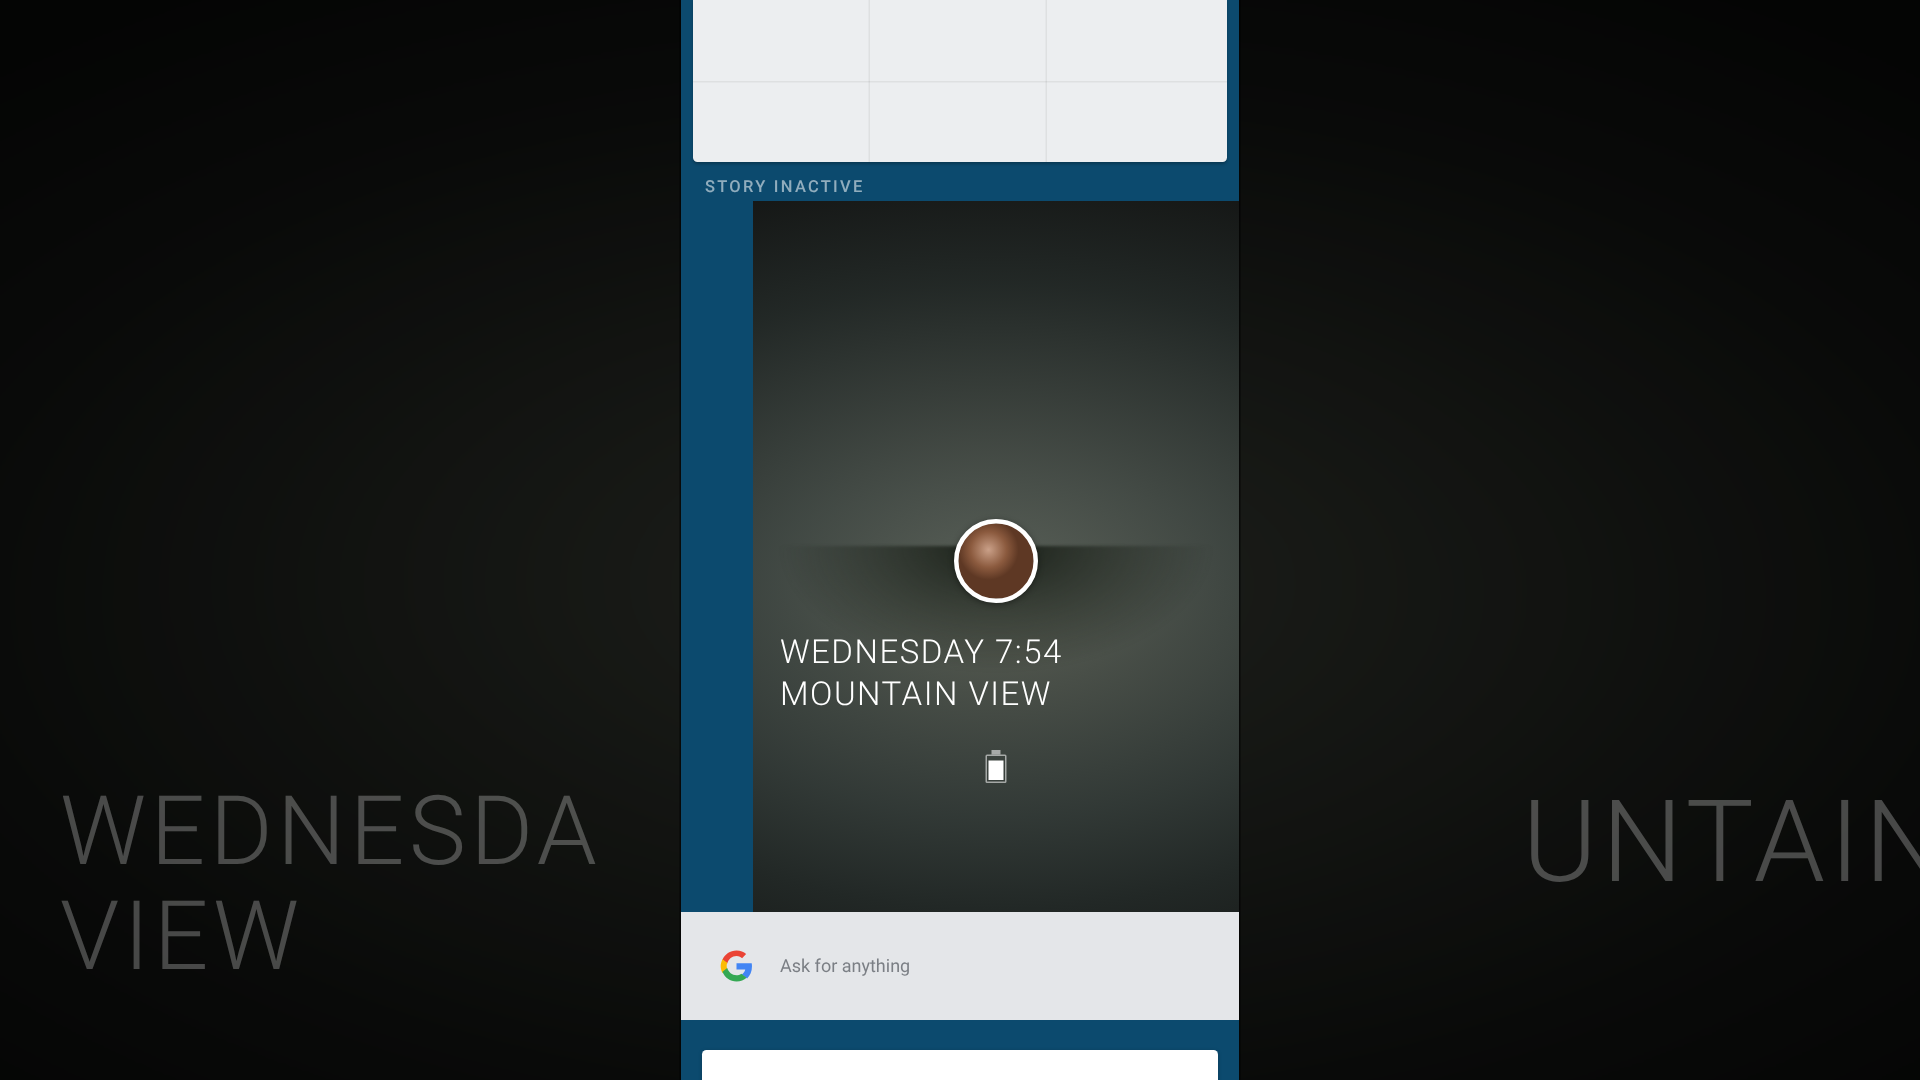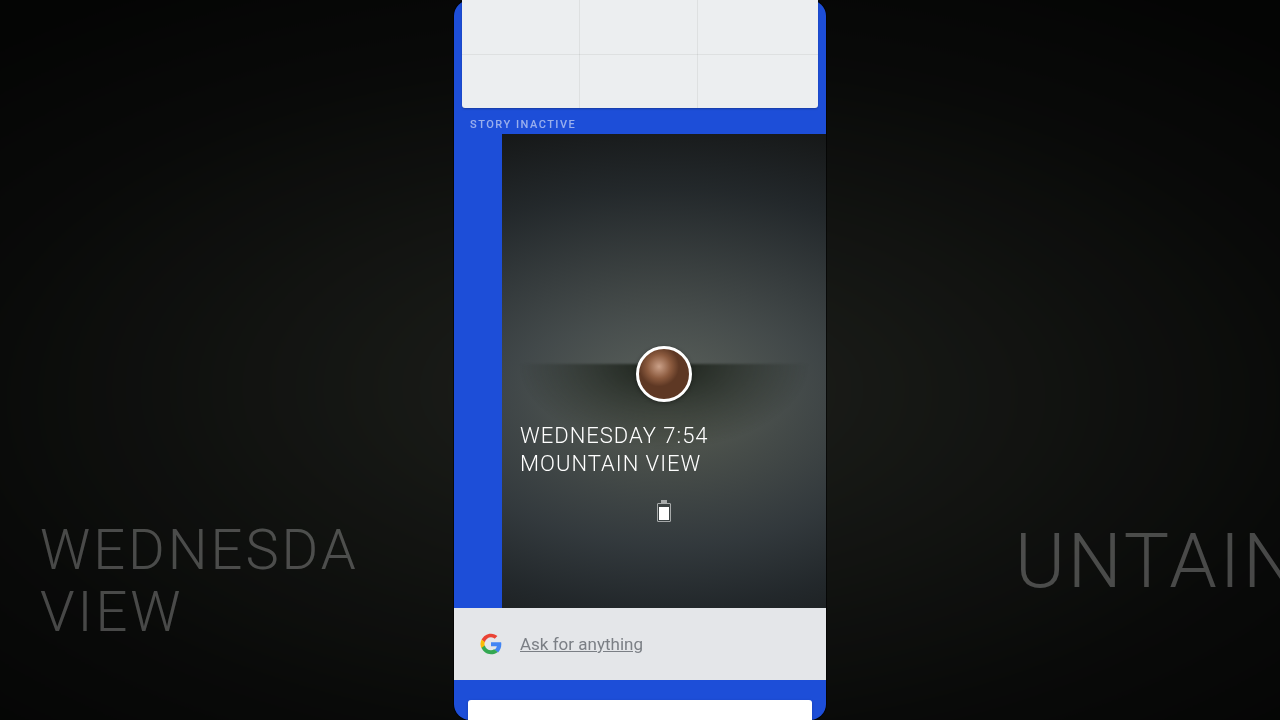--- a/index.html
+++ b/index.html
@@ -12,39 +12,38 @@
     background:
       radial-gradient(1200px 600px at 50% 55%, rgba(70,75,65,0.9), rgba(20,22,20,0.95) 60%, #0b0c0b 80%),
       radial-gradient(800px 400px at 40% 40%, rgba(110,115,105,0.35), transparent 60%),
       radial-gradient(900px 450px at 65% 50%, rgba(90,95,85,0.3), transparent 65%);
     filter:blur(6px);
   }
   .bg-shade{position:absolute;inset:0;background:rgba(0,0,0,0.55);}
   .bg-text{
     position:absolute;left:40px;top:520px;
     color:rgba(255,255,255,0.26);
-    font-size:56px;font-weight:300;letter-spacing:3px;line-height:1.1;
+    font-size:64px;font-weight:300;letter-spacing:3px;line-height:1.1;
     white-space:pre;
     pointer-events:none;
   }
   .bg-text-right{
     position:absolute;right:-20px;top:520px;
     color:rgba(255,255,255,0.26);
     font-size:76px;font-weight:300;letter-spacing:3px;line-height:1.1;
     white-space:pre;text-align:right;
     pointer-events:none;
   }
 
   
   .phone{
     position:absolute;left:50%;top:0;transform:translateX(-50%);
     width:372px;height:720px;
-    background:#1d4ed8;
+    background:#0c4a6e;
     box-shadow:0 0 0 1px rgba(0,0,0,0.6);
-    border-radius:16px;
   }
 
   
   .card-top{
     position:absolute;left:8px;right:8px;top:0;height:108px;
     background:#ECEEF0;border-radius:0 0 3px 3px;
     box-shadow:0 1px 2px rgba(0,0,0,0.25);
     overflow:hidden;
   }
   .card-top::before,.card-top::after{content:"";position:absolute;background:rgba(0,0,0,0.06);}
@@ -101,21 +100,21 @@
   .battery .fill{position:absolute;left:2px;right:2px;bottom:2px;height:13px;background:#fff;}
 
   
   .assist{
     position:absolute;left:0;right:0;top:608px;height:72px;
     background:#E4E6E9;
     display:flex;align-items:center;padding:0 26px;gap:18px;box-sizing:border-box;
   }
   .assist .g-logo{width:22px;height:22px;position:relative;flex:0 0 22px;}
   .assist .g-logo svg{width:22px;height:22px;display:block;}
-  .assist .prompt{color:#7b7f85;font-size:17px;text-decoration:underline;}
+  .assist .prompt{color:#7b7f85;font-size:12px;}
 
   
   .peek{
     position:absolute;left:14px;right:14px;top:700px;height:40px;
     background:#fff;border-radius:3px;box-shadow:0 1px 3px rgba(0,0,0,0.2);
   }
 </style>
 </head>
 <body>
 

